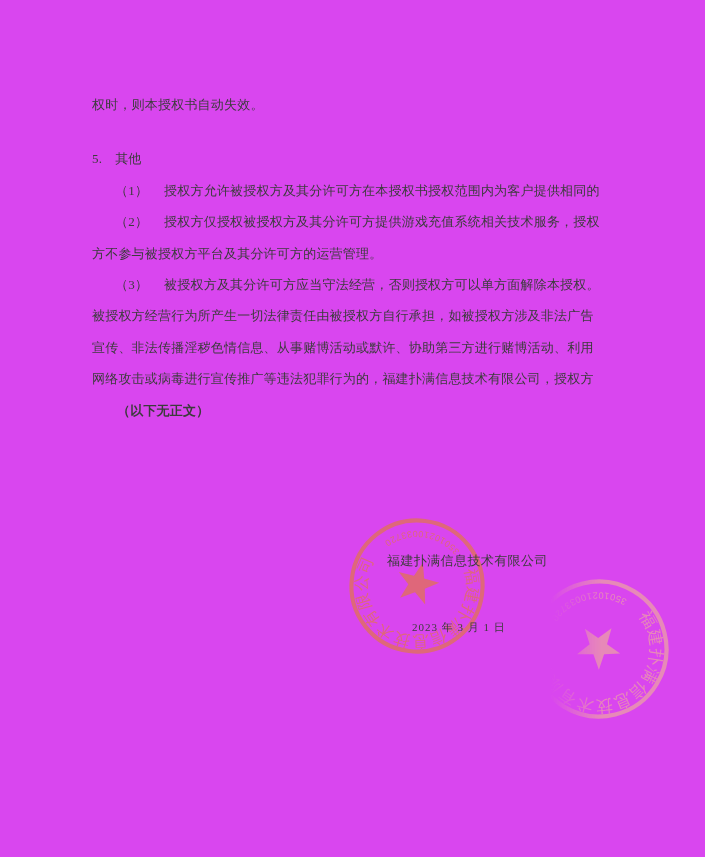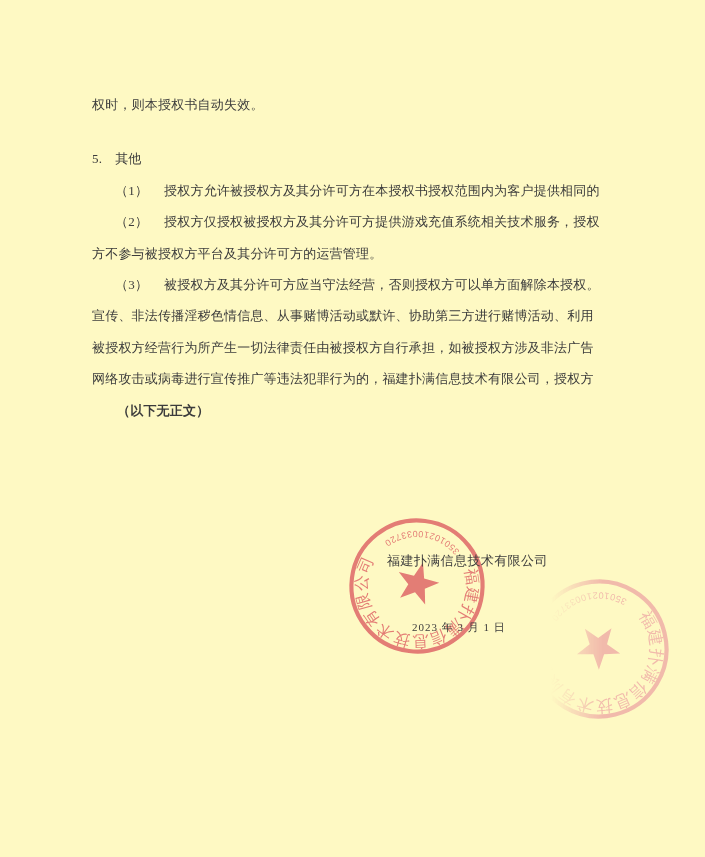--- a/index.html
+++ b/index.html
@@ -1,18 +1,18 @@
 <!DOCTYPE html>
 <html><head>
 <meta charset="utf-8">
 <title>Document</title>
 <style>
   html,body { margin:0; padding:0; background:#ffffff; }
   .page {
-    position:relative; width:705px; height:857px; background:#fef9c3;
+    position:relative; width:705px; height:857px; background:#d946ef;
     overflow:hidden;
     font-family:"Liberation Serif","DejaVu Serif",serif;
     color:#3c3c3c;
   }
   
   .doc {
     position:absolute; left:92px; top:89px; width:487px;
     font-size:13px; line-height:31.4px; letter-spacing:0.2px;
   }
   .line { white-space:nowrap; }
@@ -87,22 +87,22 @@
     </svg>
   </div>
 
   <div class="doc">
     <div class="line"><span>权时，则本授权书自动失效。</span></div>
     <div class="line gap"><span class="mk">5.</span><span class="msp5"></span><span>其他</span></div>
     <div class="line item"><span class="mk">（1）</span><span class="msp"></span><span>授权方允许被授权方及其分许可方在本授权书授权范围内为客户提供相同的</span></div>
     <div class="line item"><span class="mk">（2）</span><span class="msp"></span><span>授权方仅授权被授权方及其分许可方提供游戏充值系统相关技术服务，授权</span></div>
     <div class="line"><span>方不参与被授权方平台及其分许可方的运营管理。</span></div>
     <div class="line item"><span class="mk">（3）</span><span class="msp"></span><span>被授权方及其分许可方应当守法经营，否则授权方可以单方面解除本授权。</span></div>
+    <div class="line"><span>被授权方经营行为所产生一切法律责任由被授权方自行承担，如被授权方涉及非法广告</span></div>
     <div class="line"><span>宣传、非法传播淫秽色情信息、从事赌博活动或默许、协助第三方进行赌博活动、利用</span></div>
-    <div class="line"><span>被授权方经营行为所产生一切法律责任由被授权方自行承担，如被授权方涉及非法广告</span></div>
     <div class="line"><span>网络攻击或病毒进行宣传推广等违法犯罪行为的，福建扑满信息技术有限公司，授权方</span></div>
     <div class="line note"><span>（以下无正文）</span></div>
   </div>
 
   <div class="company">福建扑满信息技术有限公司</div>
   <div class="sigdate">2023 年 3 月 1 日</div>
 
 </div>
 
 </body></html>

